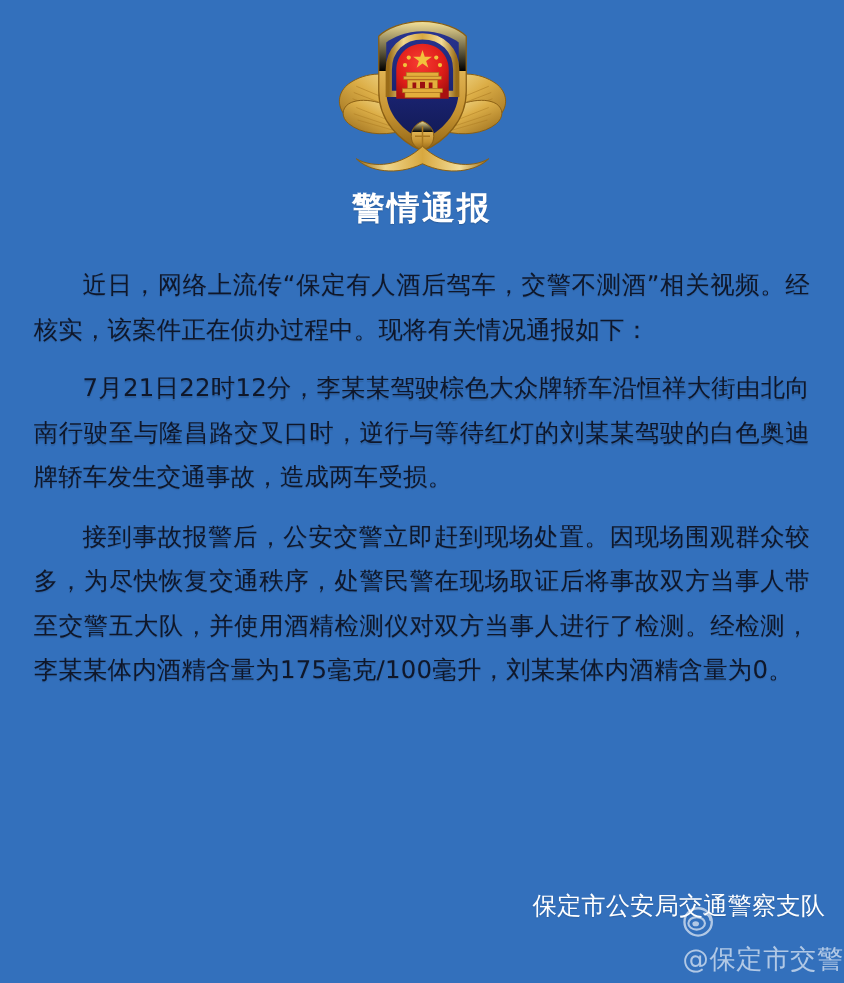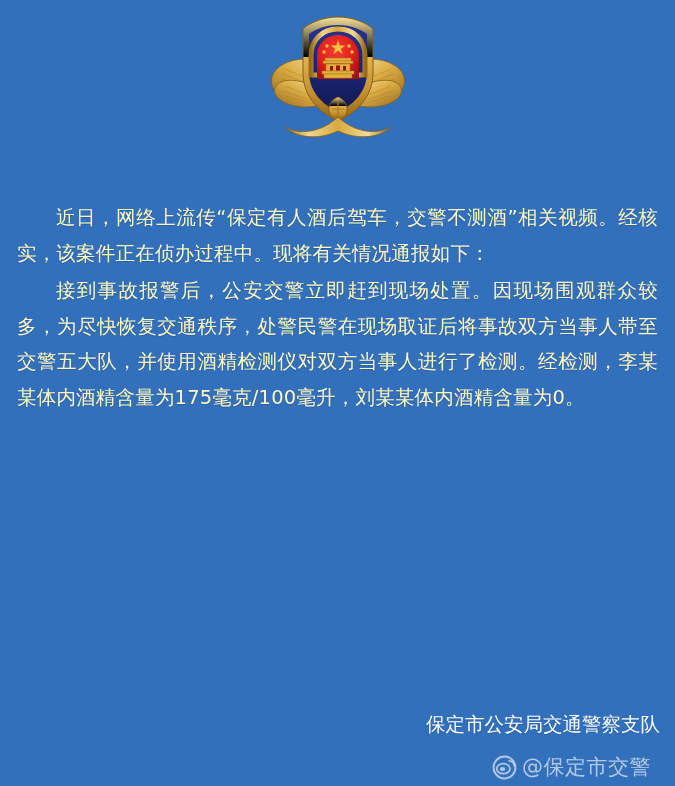--- a/index.html
+++ b/index.html
@@ -56,27 +56,27 @@
   }
 
   
   .body-text {
     position: absolute;
     top: 198px;
     left: 15px;
     width: 645px;
   }
   .para {
-    color: #fef9c3;
+    color: #0f172a;
     font-size: 19.5px;
     line-height: 35.5px;
     text-align: justify;
     text-justify: inter-character;
     text-indent: 2em;
-    margin: 2px;
+    margin: 12px;
     letter-spacing: 0.2px;
     text-shadow: 0 1px 1px rgba(0,0,0,0.15);
   }
 
   
   .sign-block {
     position: absolute;
     right: 15px;
     top: 708px;
     text-align: right;
@@ -84,27 +84,28 @@
     font-size: 19.5px;
     line-height: 34px;
     text-shadow: 0 1px 1px rgba(0,0,0,0.15);
   }
   .sign-org { display: block; }
   .sign-date { display: block; padding-right: 6px; }
 
   
   .watermark {
     position: absolute;
-    right: 24px;
+    right: 0;
     bottom: 6px;
     display: flex;
-    align-items: flex-end;
+    align-items: flex-start;
     gap: 5px;
     opacity: 0.62;
     pointer-events: none;
+    flex-direction: column;
   }
   .wm-logo {
     width: 25px;
     height: 25px;
     display: block;
   }
   .wm-text {
     color: #ffffff;
     font-size: 21px;
     line-height: 25px;
@@ -220,23 +221,25 @@
         <rect x="78" y="53" width="3" height="4.5"></rect>
       </g>
 
       <path d="M73 84 C68 86 64 90 64 96 C64 102 68 106 73 107 C78 106 82 102 82 96 C82 90 78 86 73 84 Z" fill="url(#goldV)" stroke="#8a5f14" stroke-width="0.8"></path>
       <path d="M73 88 L73 104 M67 96 L79 96" stroke="#a9781f" stroke-width="1.2" fill="none"></path>
 
       <path d="M73 104 C56 120 34 122 20 114 C30 124 52 128 73 118 C94 128 116 124 126 114 C112 122 90 120 73 104 Z" fill="url(#goldH)" stroke="#8a5f14" stroke-width="0.8"></path>
     </svg>
   </div>
 
+  <div class="title">警情通报</div>
 
   <div class="body-text">
     <p class="para">近日，网络上流传“保定有人酒后驾车，交警不测酒”相关视频。经核实，该案件正在侦办过程中。现将有关情况通报如下：</p>
+    <p class="para">7月21日22时12分，李某某驾驶棕色大众牌轿车沿恒祥大街由北向南行驶至与隆昌路交叉口时，逆行与等待红灯的刘某某驾驶的白色奥迪牌轿车发生交通事故，造成两车受损。</p>
     <p class="para">接到事故报警后，公安交警立即赶到现场处置。因现场围观群众较多，为尽快恢复交通秩序，处警民警在现场取证后将事故双方当事人带至交警五大队，并使用酒精检测仪对双方当事人进行了检测。经检测，李某某体内酒精含量为175毫克/100毫升，刘某某体内酒精含量为0。</p>
   </div>
 
   <div class="sign-block">
     <span class="sign-org">保定市公安局交通警察支队</span>
   </div>
 
   <div class="watermark">
     <svg class="wm-logo" viewBox="0 0 32 32" aria-hidden="true">
       <circle cx="16" cy="16" r="14" fill="none" stroke="#ffffff" stroke-width="2.4"></circle>

